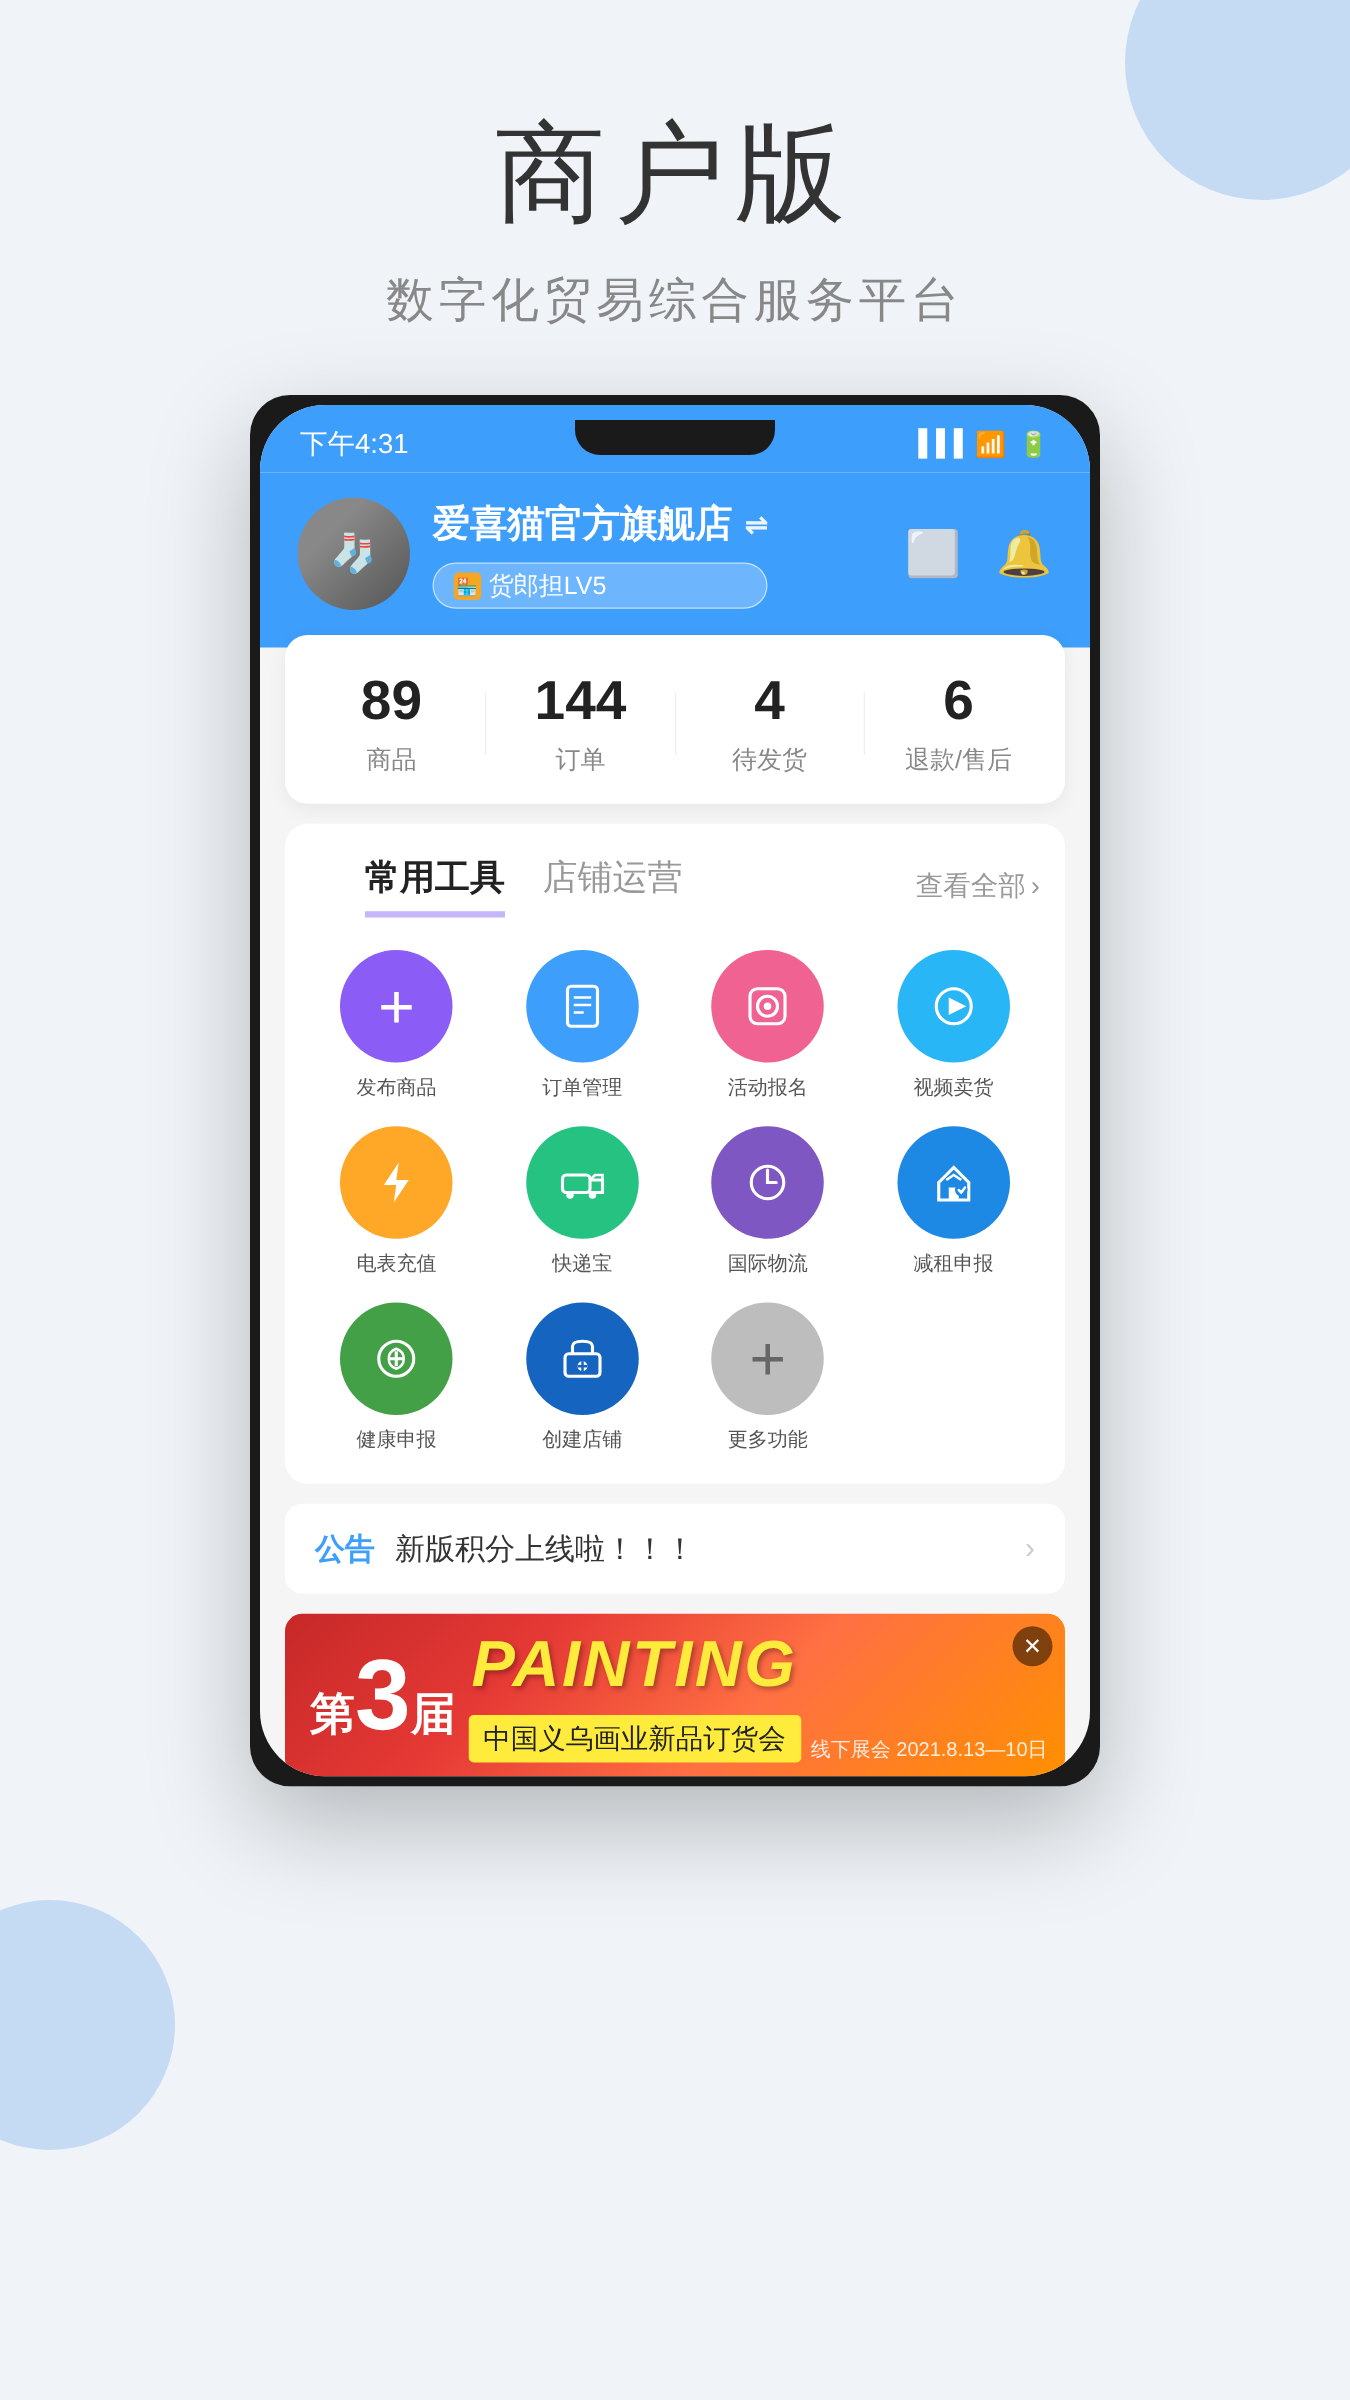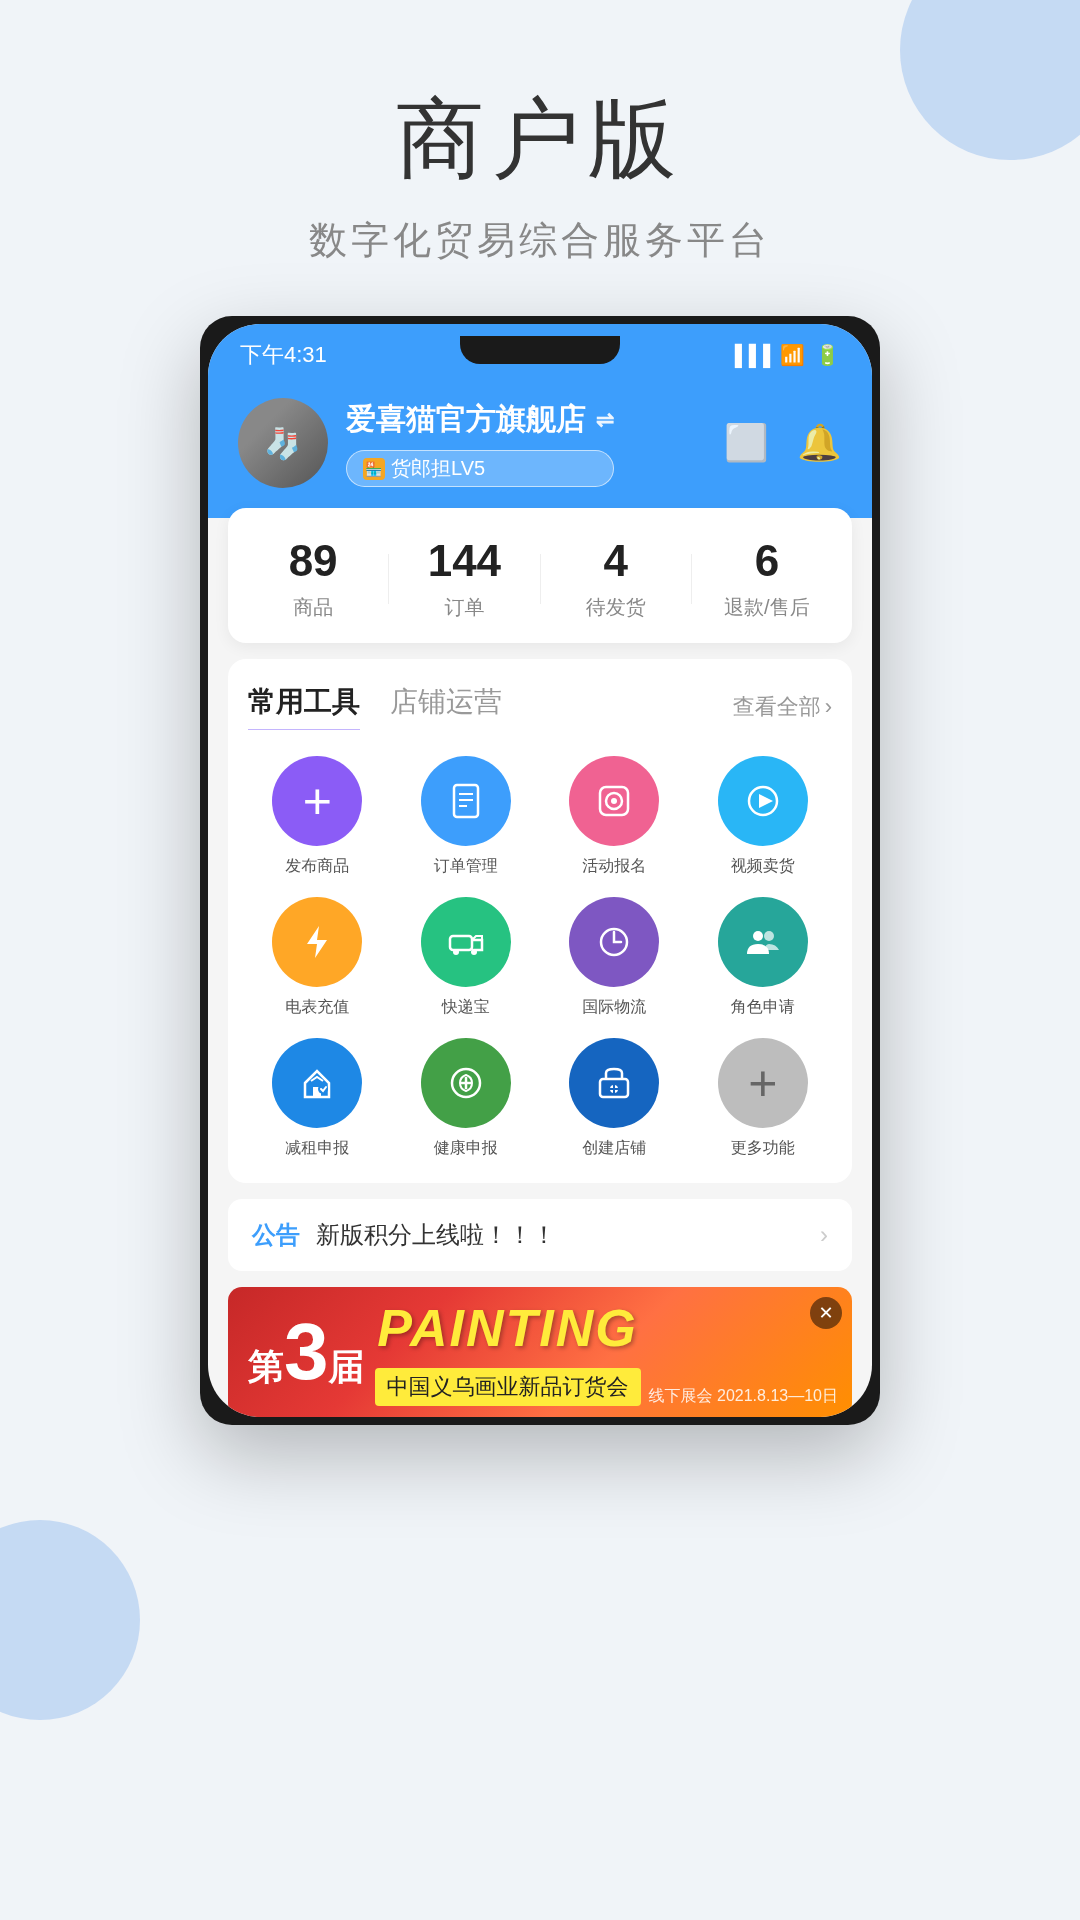--- a/index.html
+++ b/index.html
@@ -223,21 +223,22 @@
       gap: 30px;
     }
     .tab-item {
       font-size: 28px;
       color: #999;
       padding-bottom: 8px;
     }
     .tab-item.active {
       color: #222;
       font-weight: 700;
-      border-bottom: 1px solid #c4b5fd;
+      border-bottom: 5px solid #c4b5fd;
+      margin-left: 44px;
     }
     .view-all {
       font-size: 22px;
       color: #999;
       display: flex;
       align-items: center;
       gap: 4px;
     }
 
     
@@ -531,31 +532,20 @@
           <div class="tool-item">
             <div class="tool-icon icon-purple2">
               <svg width="40" height="40" viewBox="0 0 40 40" fill="none">
                 <circle cx="20" cy="20" r="13" fill="none" stroke="white" stroke-width="2.5"></circle>
                 <polyline points="20,10 20,20 27,20" stroke="white" stroke-width="2.5" stroke-linecap="round"></polyline>
               </svg>
             </div>
             <span class="tool-label">国际物流</span>
           </div>
 
-          <div class="tool-item">
-            <div class="tool-icon icon-teal">
-              <svg width="40" height="40" viewBox="0 0 40 40" fill="none">
-                <circle cx="15" cy="14" r="5" fill="white"></circle>
-                <circle cx="26" cy="14" r="5" fill="white" opacity="0.7"></circle>
-                <path d="M4 32 Q4 22 15 22 Q26 22 26 32" fill="white"></path>
-                <path d="M22 28 Q22 22 26 22 Q33 22 36 28" fill="white" opacity="0.7"></path>
-              </svg>
-            </div>
-            <span class="tool-label">角色申请</span>
-          </div>
 
           <div class="tool-item">
             <div class="tool-icon icon-blue3">
               <svg width="40" height="40" viewBox="0 0 40 40" fill="none">
                 <path d="M8 20 L20 8 L32 20 L32 34 L8 34 Z" fill="none" stroke="white" stroke-width="2.5"></path>
                 <rect x="16" y="24" width="8" height="10" fill="white"></rect>
                 <path d="M14 18 L20 14 L26 18" stroke="white" stroke-width="2" fill="none"></path>
                 <circle cx="26" cy="26" r="5" fill="#1e88e5"></circle>
                 <path d="M24 26 L26 28 L29 24" stroke="white" stroke-width="2" stroke-linecap="round"></path>
               </svg>

